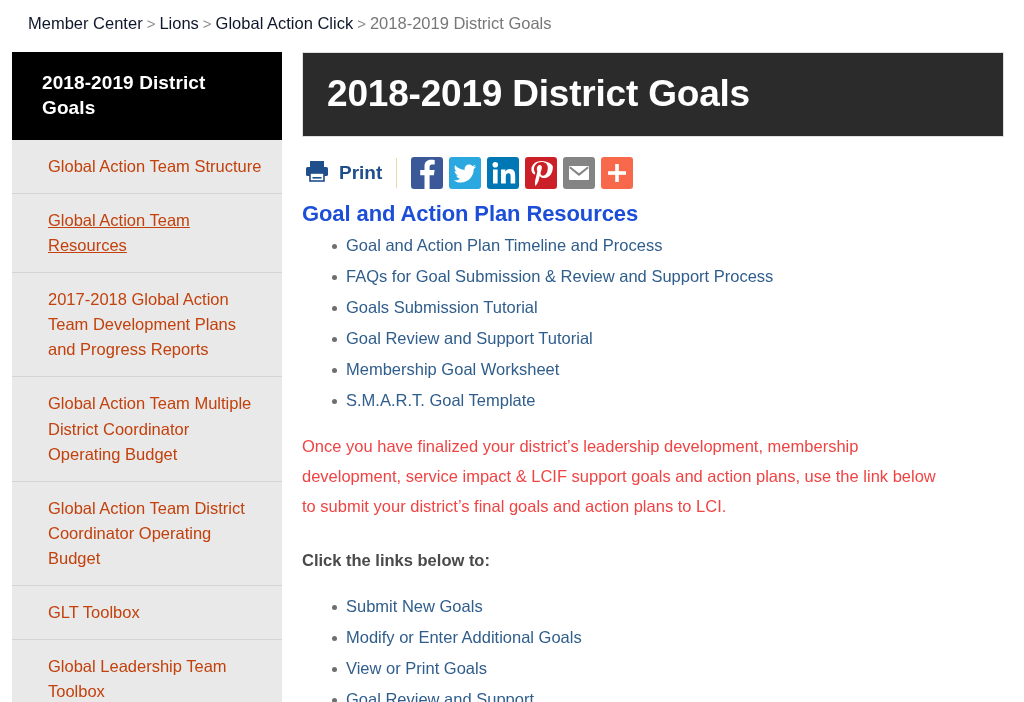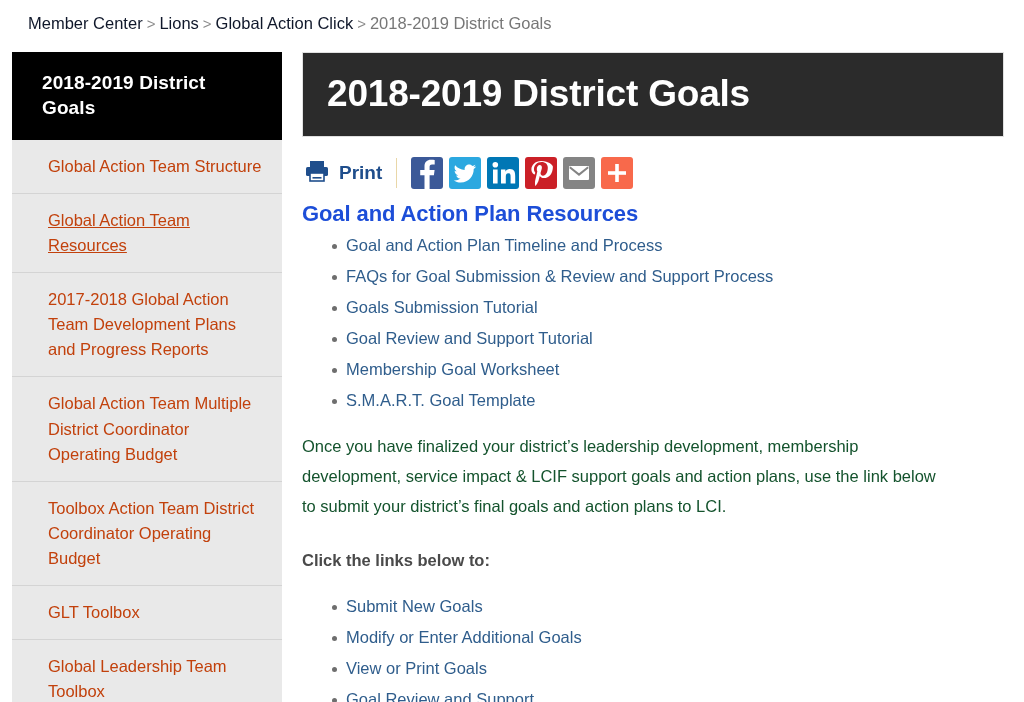--- a/index.html
+++ b/index.html
@@ -167,21 +167,21 @@
   }
   ul.link-list a {
     color: #2f5d8c;
     text-decoration: none;
     cursor: pointer;
     text-align: center;
   }
   p.body-text {
     font-size: 16.5px;
     line-height: 1.82;
-    color: #14532d;
+    color: #ef4444;
     margin: 18px 0 0 0;
     max-width: 640px;
   }
   p.lead-bold {
     font-size: 16.5px;
     line-height: 1.6;
     color: #4a4a4a;
     font-weight: bold;
     margin: 26px 0 20px 0;
   }
@@ -195,21 +195,21 @@
 
 <div class="page">
 
   <aside class="sidebar">
     <div class="sidebar-header">2018-2019 District Goals</div>
     <nav class="sidebar-nav">
       <a href="#" class="nav-item">Global Action Team Structure</a>
       <a href="#" class="nav-item active">Global Action Team Resources</a>
       <a href="#" class="nav-item">2017-2018 Global Action Team Development Plans and Progress Reports</a>
       <a href="#" class="nav-item">Global Action Team Multiple District Coordinator Operating Budget</a>
-      <a href="#" class="nav-item">Toolbox Action Team District Coordinator Operating Budget</a>
+      <a href="#" class="nav-item">Global Action Team District Coordinator Operating Budget</a>
       <a href="#" class="nav-item">GLT Toolbox</a>
       <a href="#" class="nav-item">Global Leadership Team Toolbox</a>
     </nav>
   </aside>
 
   <main class="main">
 
     <div class="page-banner">2018-2019 District Goals</div>
 
     <div class="share-bar">

